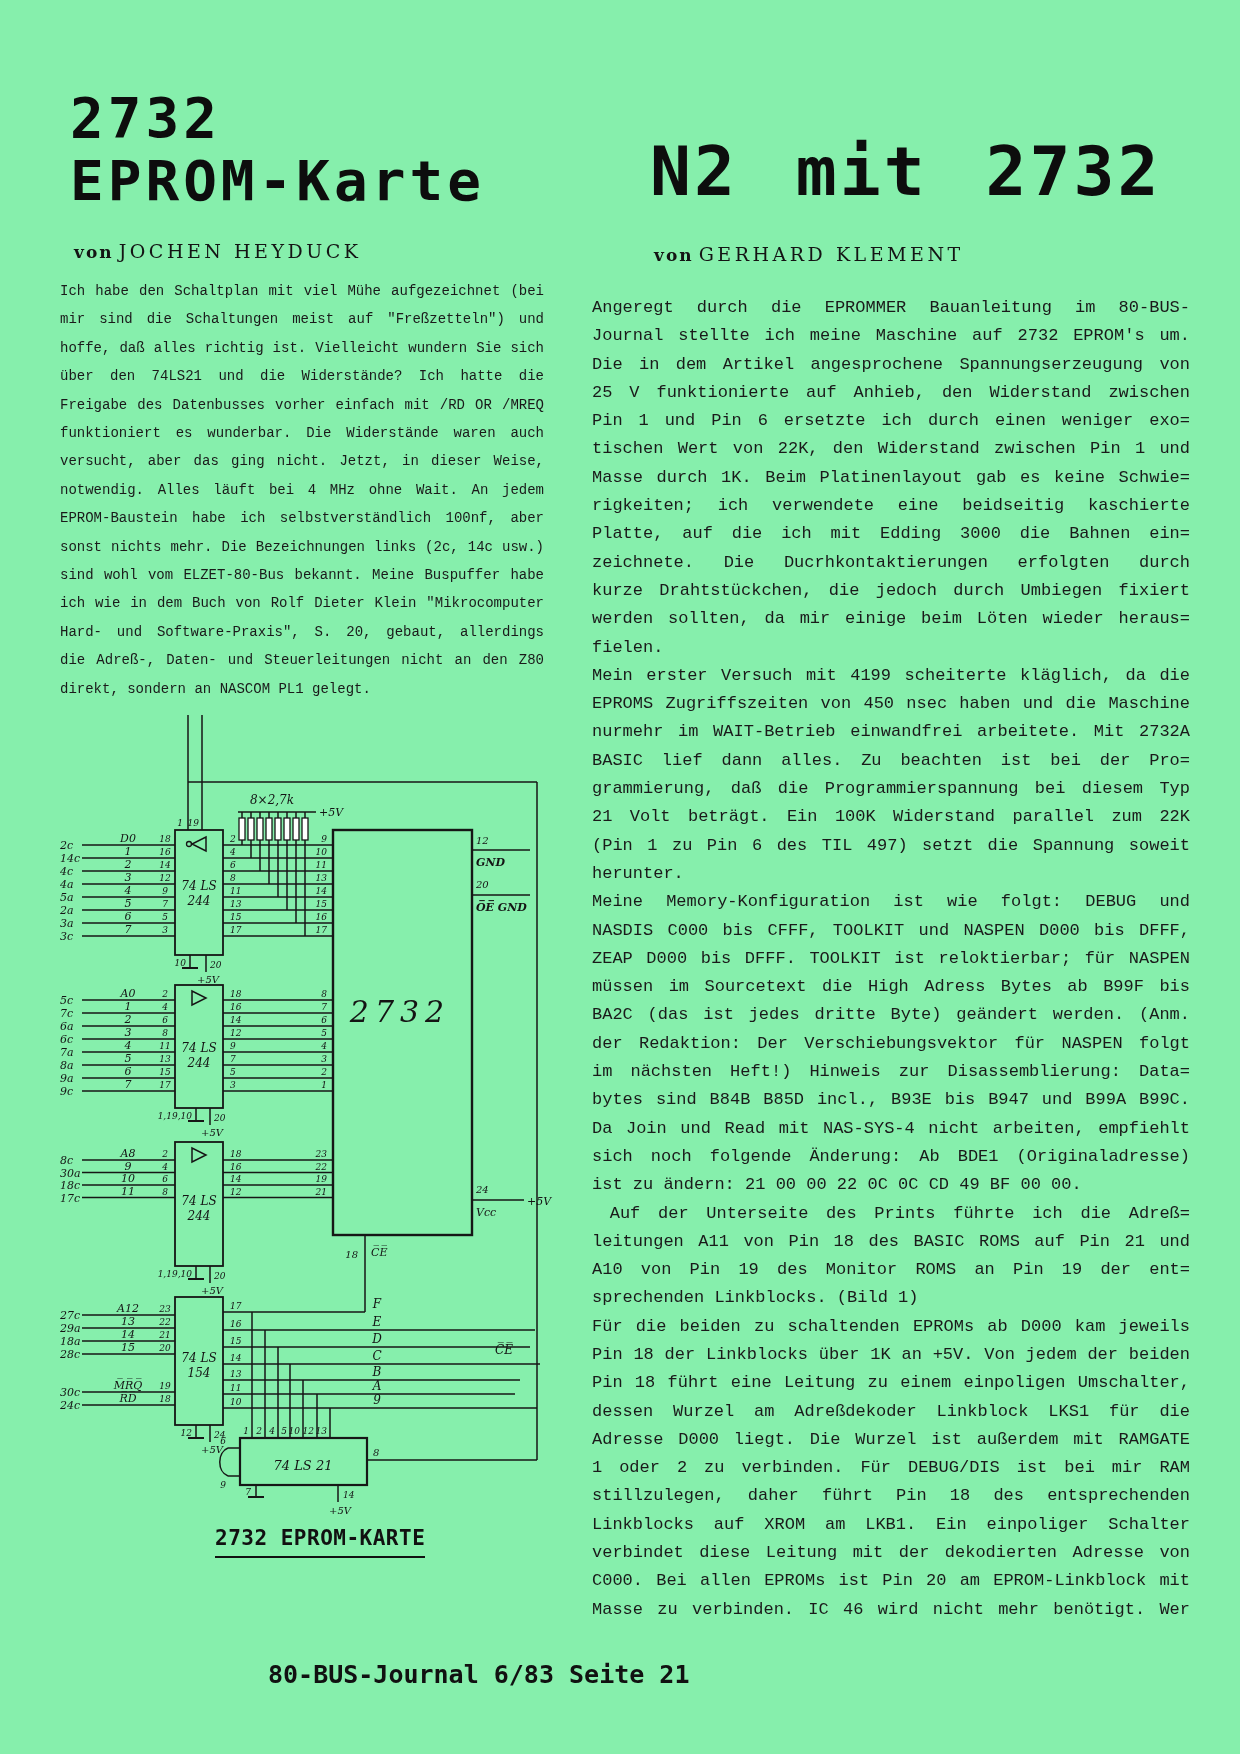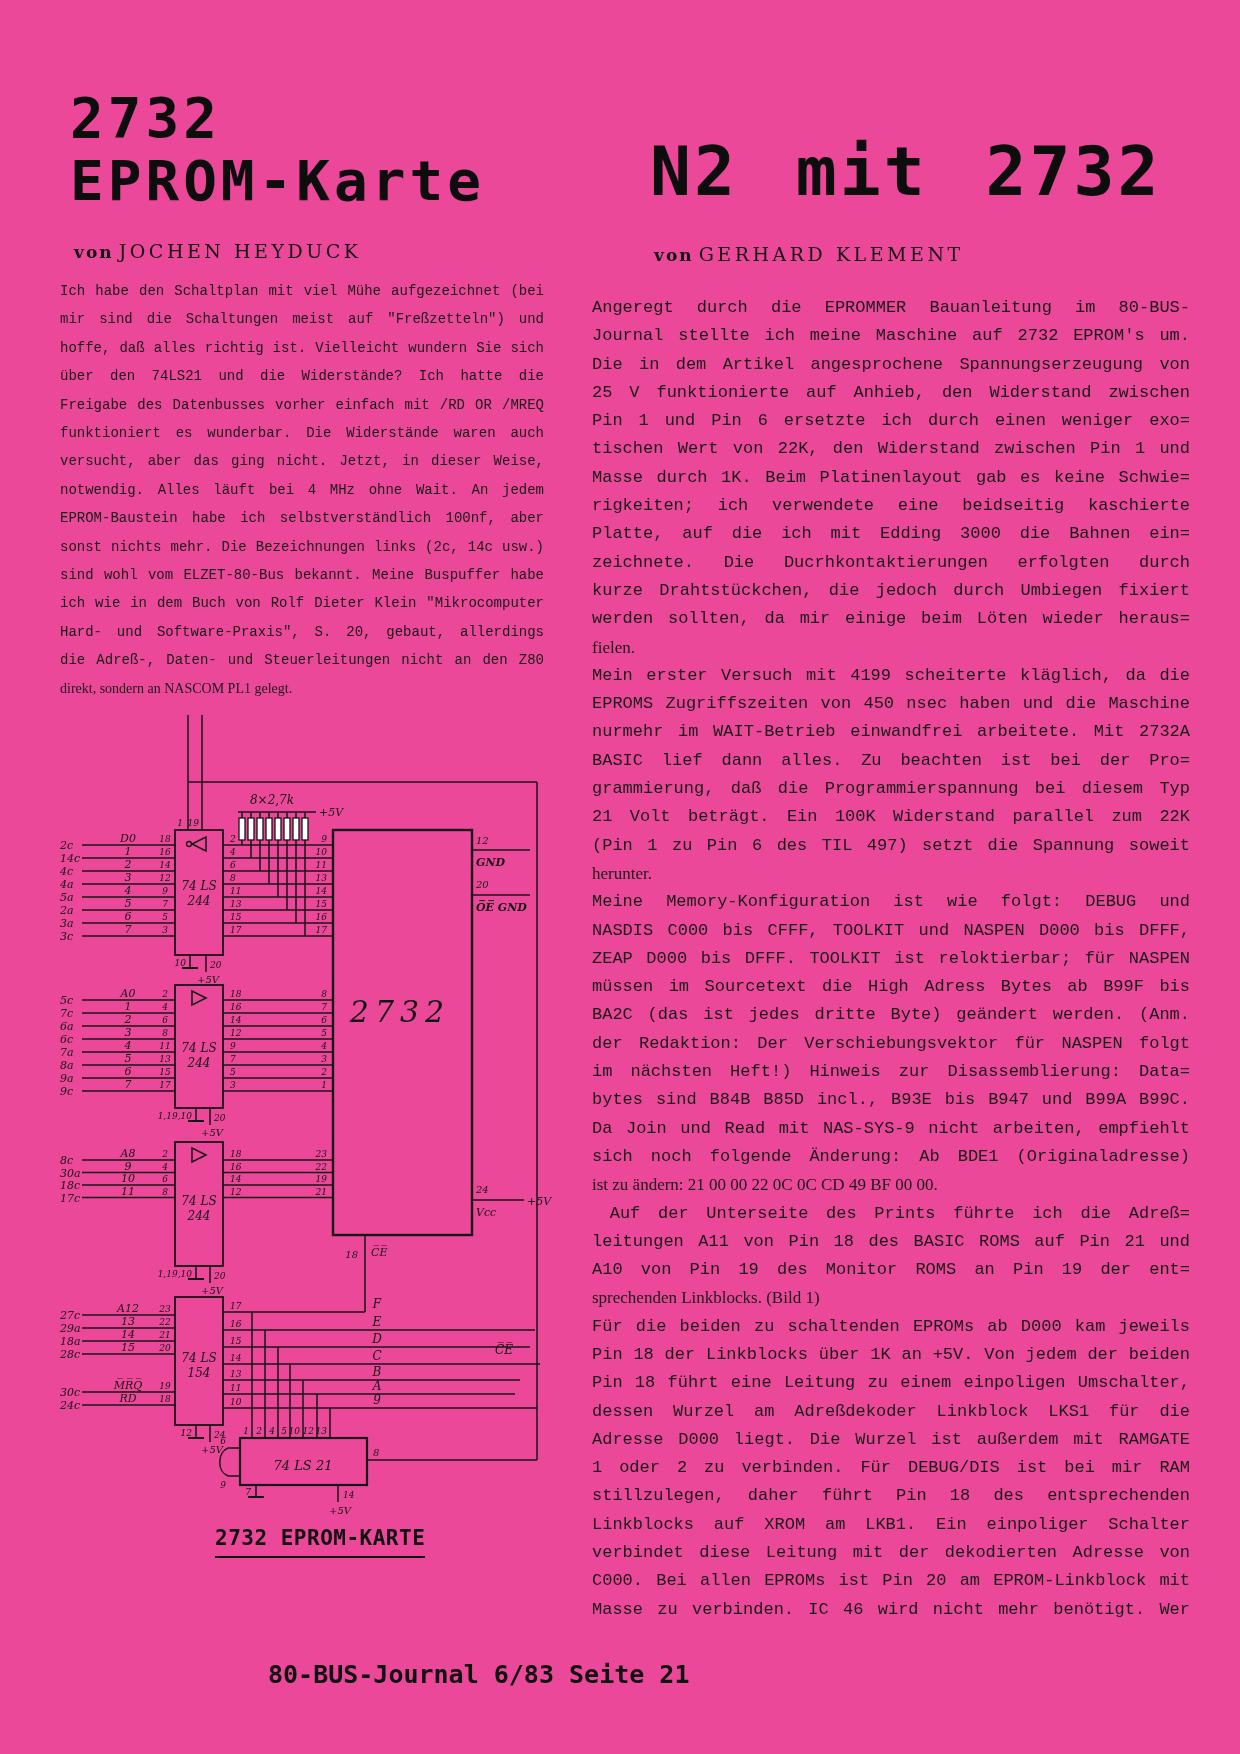--- a/index.html
+++ b/index.html
@@ -1,31 +1,31 @@
 <!DOCTYPE html>
 <html><head>
 <meta charset="utf-8">
 <style>
   html,body{margin:0;padding:0;background:#e8e8e8;}
-  .page{position:relative;width:1240px;height:1754px;background:#ec4899;overflow:hidden;
+  .page{position:relative;width:1240px;height:1754px;background:#86efac;overflow:hidden;
         font-family:"Liberation Mono",monospace;color:#161616;}
   
   .t-left,.t-right{position:absolute;font-family:"DejaVu Sans Mono",monospace;font-weight:bold;color:#0d0d0d;}
   .t-left{left:70px;top:86px;font-size:56px;line-height:63px;letter-spacing:4px;}
   .t-right{left:650px;top:140px;font-size:68px;line-height:64px;letter-spacing:3px;word-spacing:14px;}
   .byline{position:absolute;font-family:"DejaVu Serif",serif;color:#141414;white-space:nowrap;}
   .byline .v{font-size:17px;font-weight:bold;letter-spacing:2px;}
   .byline .n{font-size:19px;font-weight:normal;letter-spacing:3.5px;}
   .byline-left{left:74px;top:240px;}
   .byline-right{left:654px;top:243px;}
   .body-text{position:absolute;color:#1a1a1a;}
   #left-body{left:60px;top:277px;width:484px;font:14px/28.4px "Liberation Mono",monospace;}
   #right-body{left:592px;top:294px;width:598px;font:17px/28.3px "Liberation Mono",monospace;}
   .tl{text-align:justify;text-align-last:justify;}
-  .tl-end{text-align-last:left;font-family:Liberation Serif, serif;}
+  .tl-end{text-align-last:left;}
   .schem{position:absolute;left:0;top:0;width:1240px;height:1754px;pointer-events:none;}
   .schem text{font-family:"DejaVu Serif",serif;font-style:italic;fill:#141414;}
   .caption{position:absolute;left:215px;top:1526px;font-family:"DejaVu Sans Mono",monospace;
            font-weight:bold;font-size:21px;letter-spacing:.5px;color:#111;
            border-bottom:2.5px solid #111;padding-bottom:6px;}
   .footer{position:absolute;left:268px;top:1660px;font-family:"DejaVu Sans Mono",monospace;
           font-weight:bold;font-size:25px;color:#111;}
 </style>
 </head>
 <body>
@@ -84,21 +84,21 @@
       <div class="tl">(Pin 1 zu Pin 6 des TIL 497) setzt die Spannung soweit</div>
       <div class="tl tl-end">herunter.</div>
       <div class="tl">Meine Memory-Konfiguration ist wie folgt: DEBUG und</div>
       <div class="tl">NASDIS C000 bis CFFF, TOOLKIT und NASPEN D000 bis DFFF,</div>
       <div class="tl">ZEAP D000 bis DFFF. TOOLKIT ist reloktierbar; für NASPEN</div>
       <div class="tl">müssen im Sourcetext die High Adress Bytes ab B99F bis</div>
       <div class="tl">BA2C (das ist jedes dritte Byte) geändert werden. (Anm.</div>
       <div class="tl">der Redaktion: Der Verschiebungsvektor für NASPEN folgt</div>
       <div class="tl">im nächsten Heft!) Hinweis zur Disassemblierung: Data=</div>
       <div class="tl">bytes sind B84B B85D incl., B93E bis B947 und B99A B99C.</div>
-      <div class="tl">Da Join und Read mit NAS-SYS-9 nicht arbeiten, empfiehlt</div>
+      <div class="tl">Da Join und Read mit NAS-SYS-4 nicht arbeiten, empfiehlt</div>
       <div class="tl">sich noch folgende Änderung: Ab BDE1 (Originaladresse)</div>
       <div class="tl tl-end">ist zu ändern: 21 00 00 22 0C 0C CD 49 BF 00 00.</div>
       <div class="tl">&nbsp;Auf der Unterseite des Prints führte ich die Adreß=</div>
       <div class="tl">leitungen A11 von Pin 18 des BASIC ROMS auf Pin 21 und</div>
       <div class="tl">A10 von Pin 19 des Monitor ROMS an Pin 19 der ent=</div>
       <div class="tl tl-end">sprechenden Linkblocks. (Bild 1)</div>
       <div class="tl">Für die beiden zu schaltenden EPROMs ab D000 kam jeweils</div>
       <div class="tl">Pin 18 der Linkblocks über 1K an +5V. Von jedem der beiden</div>
       <div class="tl">Pin 18 führt eine Leitung zu einem einpoligen Umschalter,</div>
       <div class="tl">dessen Wurzel am Adreßdekoder Linkblock LKS1 für die</div>

